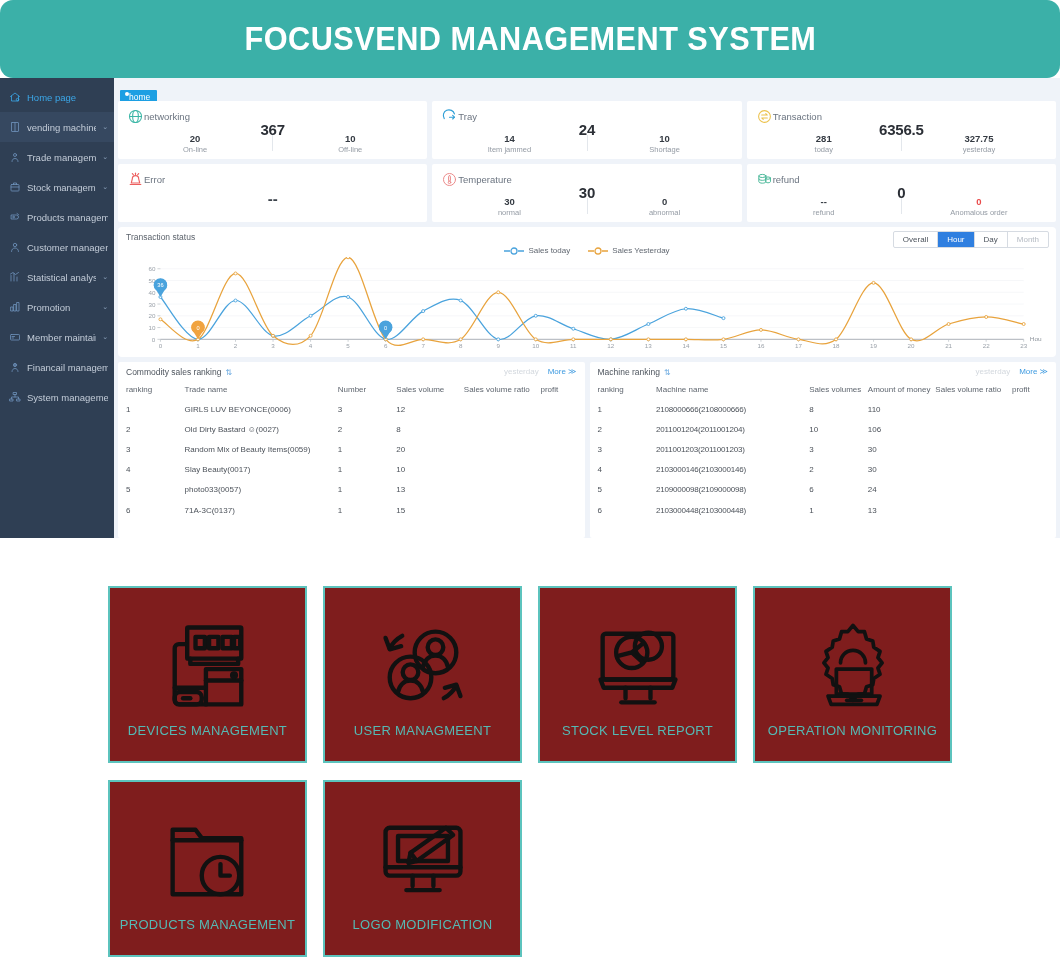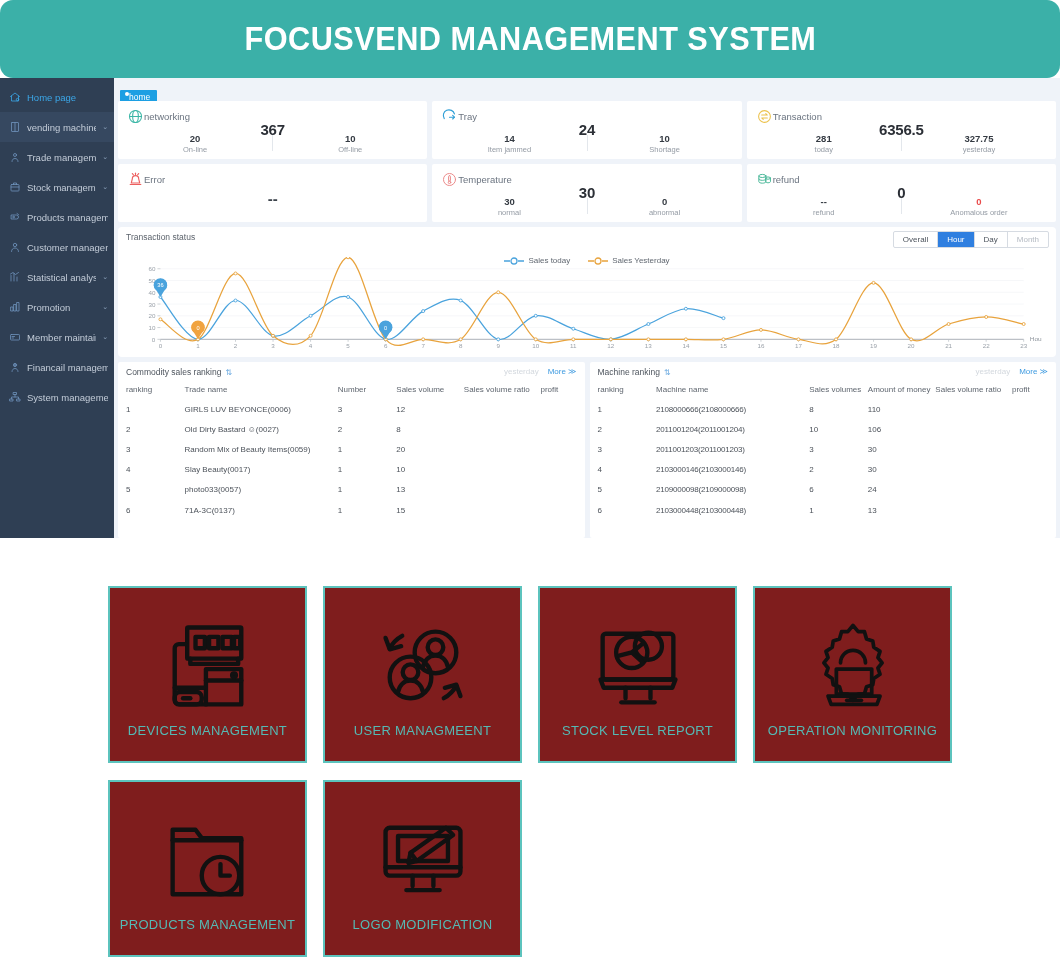--- a/index.html
+++ b/index.html
@@ -143,21 +143,21 @@
   .ch-tab {
     font-size: 8px; color: #4c535c;
     padding: 3px 9px;
     border-right: 1px solid #d6dbe2;
     cursor: pointer; white-space: nowrap;
   }
   .ch-tab:last-child { border-right: none; }
   .ch-tab.active { background: #2f7fe0; color: #fff; }
   .ch-tab.muted { color: #b4bac2; }
   .chart-legend {
-    position: absolute; top: 29px; left: 0; right: 0;
+    position: absolute; top: 19px; left: 0; right: 0;
     display: flex; justify-content: center; gap: 18px;
   }
   .lg-item { display: flex; align-items: center; gap: 4px; font-size: 8px; color: #606770; }
   .lg-mark { width: 20px; height: 8px; display: block; }
   .chart-plot { position: absolute; left: 8px; right: 8px; top: 30px; bottom: 2px; }
   .chart-plot svg { width: 100%; height: 100%; display: block; }
 
   
   .tables-row {
     display: flex; gap: 5px; margin-top: 5px;

